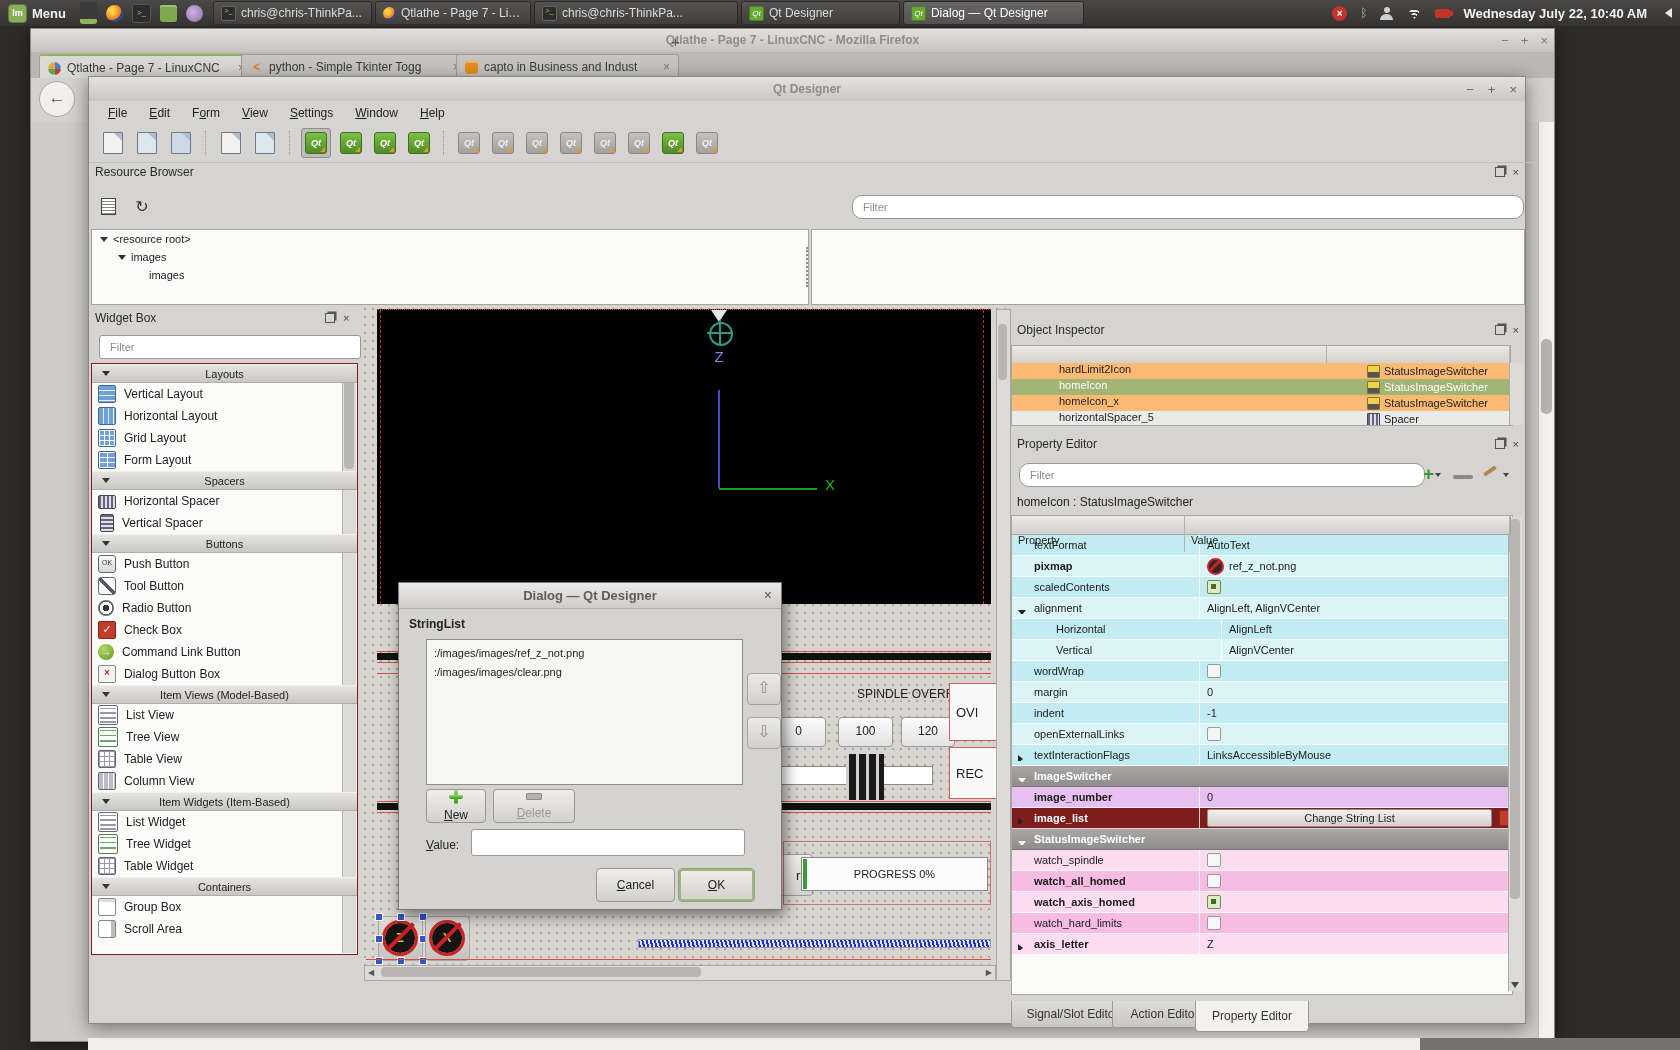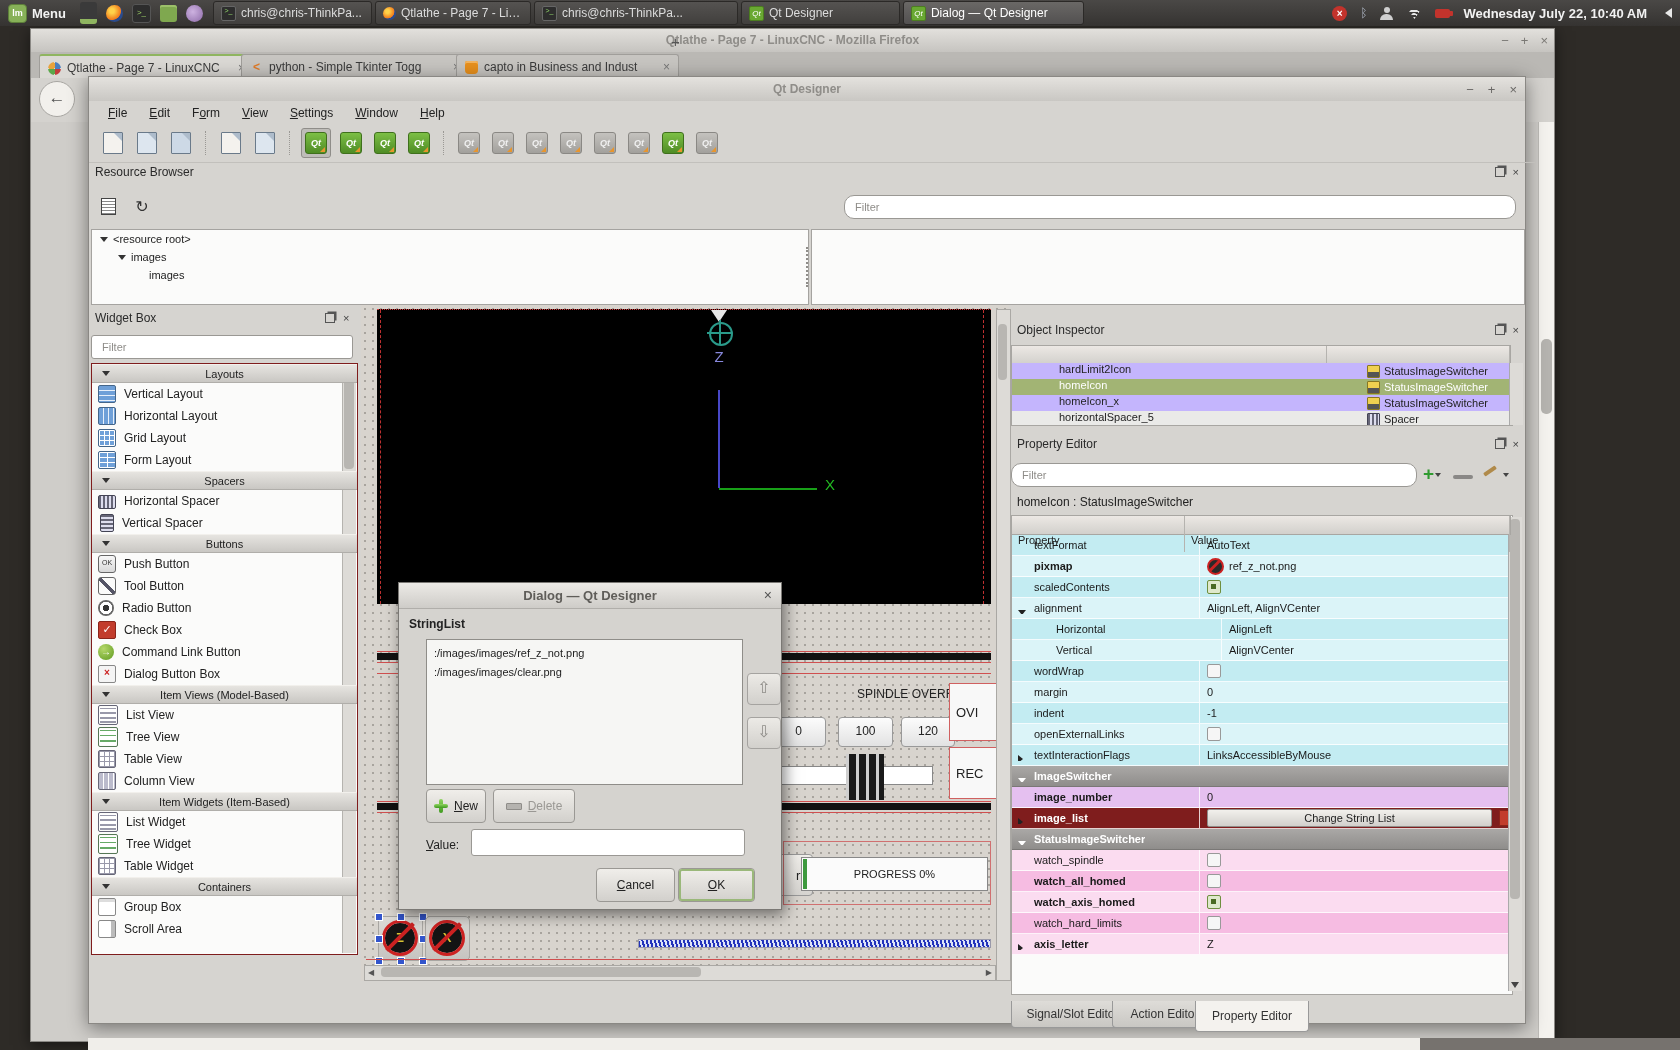--- a/index.html
+++ b/index.html
@@ -94,21 +94,21 @@
   .docic{width:18px;height:20px;background:#f4f2ee;border:1px solid #6a7a8a;border-radius:1px;position:relative;}
   .docic:before{content:"";position:absolute;right:0;top:0;border:4px solid #aebccb;border-left-color:transparent;border-bottom-color:transparent;}
   .docic.d2{background:#dde6ef;}
   .docic.d3{background:#cdd9e6;}
 
   .panel-title{font-size:12px;color:#2a2a2a;}
   .dockbtns{display:flex;gap:8px;align-items:center;}
   .d-float{width:8px;height:8px;border:1px solid #555;box-shadow:2px -2px 0 -0.5px #555;}
   .d-close{color:#444;font-size:11px;line-height:8px;}
   .filter{border:1px solid #9a9894;border-radius:10px;background:#fff;padding:0 10px;font-size:11px;
-          font-family:"Liberation Sans",sans-serif;color:#333;outline:none;}
+          font-family:"Liberation Sans",sans-serif;color:#333;outline:none;margin-left:8px;}
   .filter::placeholder{color:#8f8d89;}
 
   
   #rb-tree{left:2px;top:152px;width:716px;height:74px;background:#fbfbfa;border:1px solid #a5a3a0;}
   #rb-panel{left:722px;top:152px;width:712px;height:74px;background:#fbfbfa;border:1px solid #a5a3a0;}
   .rb-ic{width:22px;height:22px;display:flex;align-items:center;justify-content:center;color:#333;}
   .rb-ic1{width:13px;height:15px;border:1px solid #444;background:repeating-linear-gradient(#fff 0 2px,#888 2px 3px);}
   .tree-row{height:18px;display:flex;align-items:center;gap:5px;font-size:11px;color:#222;}
   .tri-d{width:0;height:0;border-top:5px solid #333;border-left:4px solid transparent;border-right:4px solid transparent;}
 
@@ -192,21 +192,21 @@
   .hscroll .thumb{position:absolute;left:16px;top:1px;width:320px;height:10px;background:#b8b6b2;border-radius:4px;}
   .hscroll .ar{position:absolute;top:2px;font-size:8px;color:#555;}
   .vscroll{position:absolute;left:635px;top:4px;width:13px;height:670px;background:#dddbd7;border:1px solid #aaa8a4;}
   .vscroll .thumb{position:absolute;left:1px;top:14px;width:9px;height:56px;background:#b8b6b2;border-radius:4px;}
 
   
   #rdock{left:920px;top:240px;width:516px;height:712px;}
   .cols{position:absolute;height:18px;background:linear-gradient(#ece8e4,#d2d0cc);border:1px solid #a8a6a2;
         display:flex;font-size:11px;color:#222;}
   .cols div{padding:18px 6px;border-right:1px solid #b5b3af;}
-  #oi-rows{position:absolute;left:2px;top:46px;width:500px;height:62px;background:#c4b5fd;border:1px solid #a8a6a2;
+  #oi-rows{position:absolute;left:2px;top:46px;width:500px;height:62px;background:#fdba74;border:1px solid #a8a6a2;
            border-top:none;overflow:hidden;}
   .oi-row{height:16px;display:flex;font-size:11px;color:#222;}
   .oi-row.alt{background:#eaeae8;}
   .oi-row.sel{background:#a2b474;color:#fff;}
   .oi-obj{width:308px;padding-left:47px;overflow:hidden;white-space:nowrap;}
   .oi-cls{display:flex;align-items:center;gap:4px;overflow:hidden;white-space:nowrap;}
   .oi-ic{width:11px;height:11px;background:linear-gradient(#f0d050 55%,#555 55%);border:1px solid #887722;border-radius:1px;flex:0 0 auto;}
   .oi-ic.spacer{background:repeating-linear-gradient(90deg,#667 0 2px,#dde 2px 4px);border-color:#445;}
   .oi-scroll{position:absolute;right:2px;top:46px;width:13px;height:62px;background:#dddbd7;border-left:1px solid #aaa;}
 
@@ -255,21 +255,21 @@
        box-shadow:3px 5px 14px rgba(0,0,0,.5);}
   #dlg-title{left:0;top:0;width:100%;height:25px;background:linear-gradient(#eceae6,#ceccc8);
              text-align:center;line-height:25px;font-weight:bold;color:#5f5d59;font-size:13px;border-bottom:1px solid #b0aeaa;}
   #dlg-close{right:9px;top:0;height:25px;line-height:25px;color:#555;font-size:14px;}
   #dlg-strlist{left:10px;top:34px;font-weight:bold;font-size:12px;color:#222;}
   #dlg-list{left:27px;top:56px;width:315px;height:140px;background:#f6f6f4;border:1px solid #8f8d89;padding-top:4px;}
   .dlg-item{height:19px;line-height:19px;padding-left:7px;font-size:11px;color:#222;}
   .arrow-btn{position:absolute;left:348px;width:32px;height:30px;background:linear-gradient(#eceae6,#d2d0cc);
              border:1px solid #a5a3a0;border-radius:4px;text-align:center;line-height:28px;font-size:16px;color:#8f8d89;}
   .dlg-btn{position:absolute;height:32px;background:linear-gradient(#f0eeea,#d2d0cc);border:1px solid #9a9894;
-           border-radius:4px;display:flex;align-items:center;justify-content:center;gap:6px;font-size:12px;color:#222;}
+           border-radius:4px;display:flex;align-items:center;justify-content:center;gap:6px;font-size:12px;color:#222;flex-direction:column;}
   .dlg-btn.disabled{color:#9a9894;}
   .plus-ic{width:14px;height:14px;position:relative;}
   .plus-ic:before{content:"";position:absolute;left:5px;top:0;width:4px;height:14px;background:linear-gradient(#8fd45f,#3f9a1f);border-radius:2px;}
   .plus-ic:after{content:"";position:absolute;left:0;top:5px;width:14px;height:4px;background:linear-gradient(#8fd45f,#3f9a1f);border-radius:2px;}
   .minus-ic{width:14px;height:5px;background:#b5b3af;border:1px solid #8f8d89;border-radius:1px;}
   #dlg-value-lbl{left:27px;top:255px;font-size:12px;color:#222;}
   #dlg-value{left:72px;top:246px;width:268px;height:23px;background:#fff;border:1px solid #9a9894;border-radius:3px;}
   #dlg-ok{outline:2px solid #9ab87a;outline-offset:-3px;}
 
   

